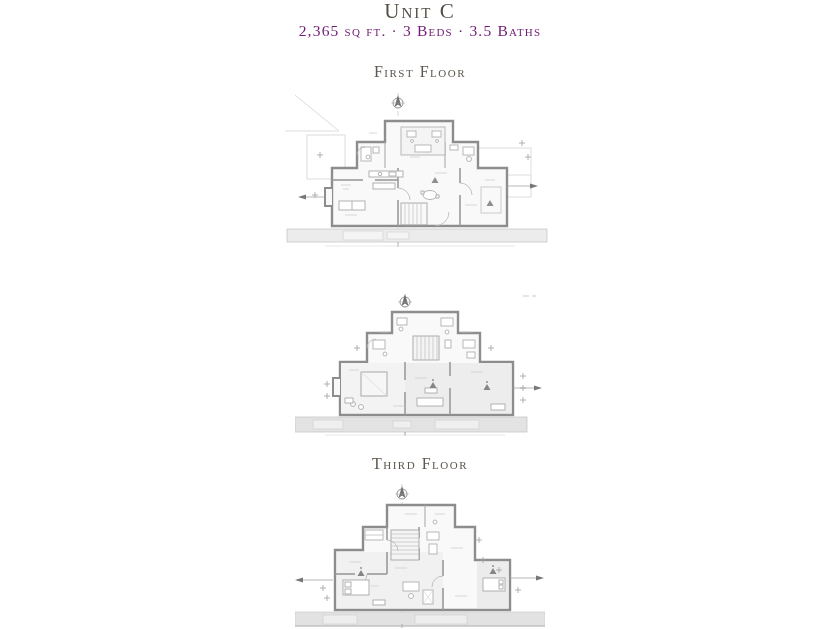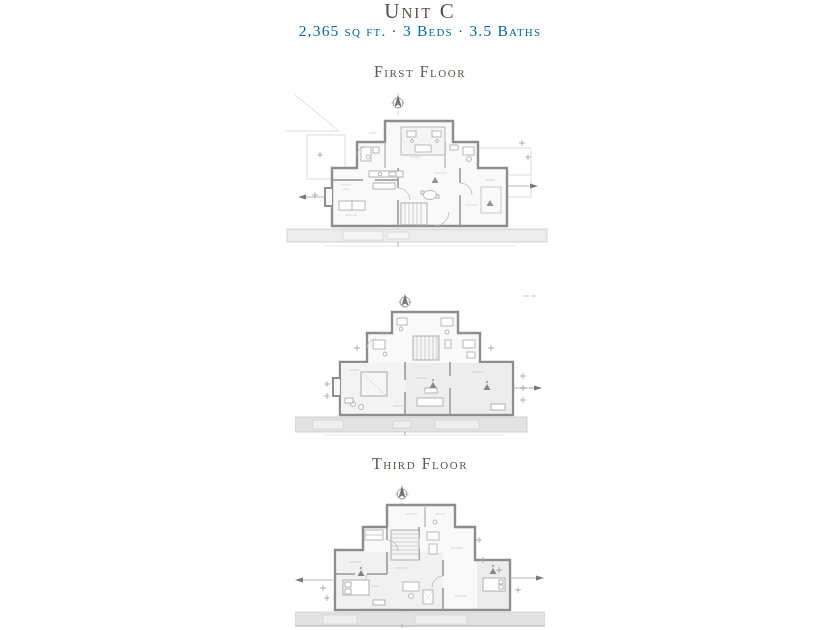--- a/index.html
+++ b/index.html
@@ -12,21 +12,21 @@
   .unit-title {
     position:absolute; top:0px; left:0; width:100%;
     margin:0; text-align:center;
     font-size:21px; line-height:22px; font-weight:normal;
     font-variant:small-caps; letter-spacing:2px; color:#544d45;
   }
   .unit-specs {
     position:absolute; top:22px; left:0; width:100%;
     margin:0; text-align:center;
     font-size:15.5px; line-height:18px;
-    font-variant:small-caps; letter-spacing:1.2px; color:#0369a1;
+    font-variant:small-caps; letter-spacing:1.2px; color:#701a75;
   }
   .floor-title {
     position:absolute; left:0; width:100%;
     margin:0; text-align:center;
     font-size:16px; line-height:17px; font-weight:normal;
     font-variant:small-caps; letter-spacing:1.5px; color:#5d574f;
   }
   .floor-title.first  { top:63px; }
   .floor-title.second { top:261px; }
   .floor-title.third  { top:455px; }

